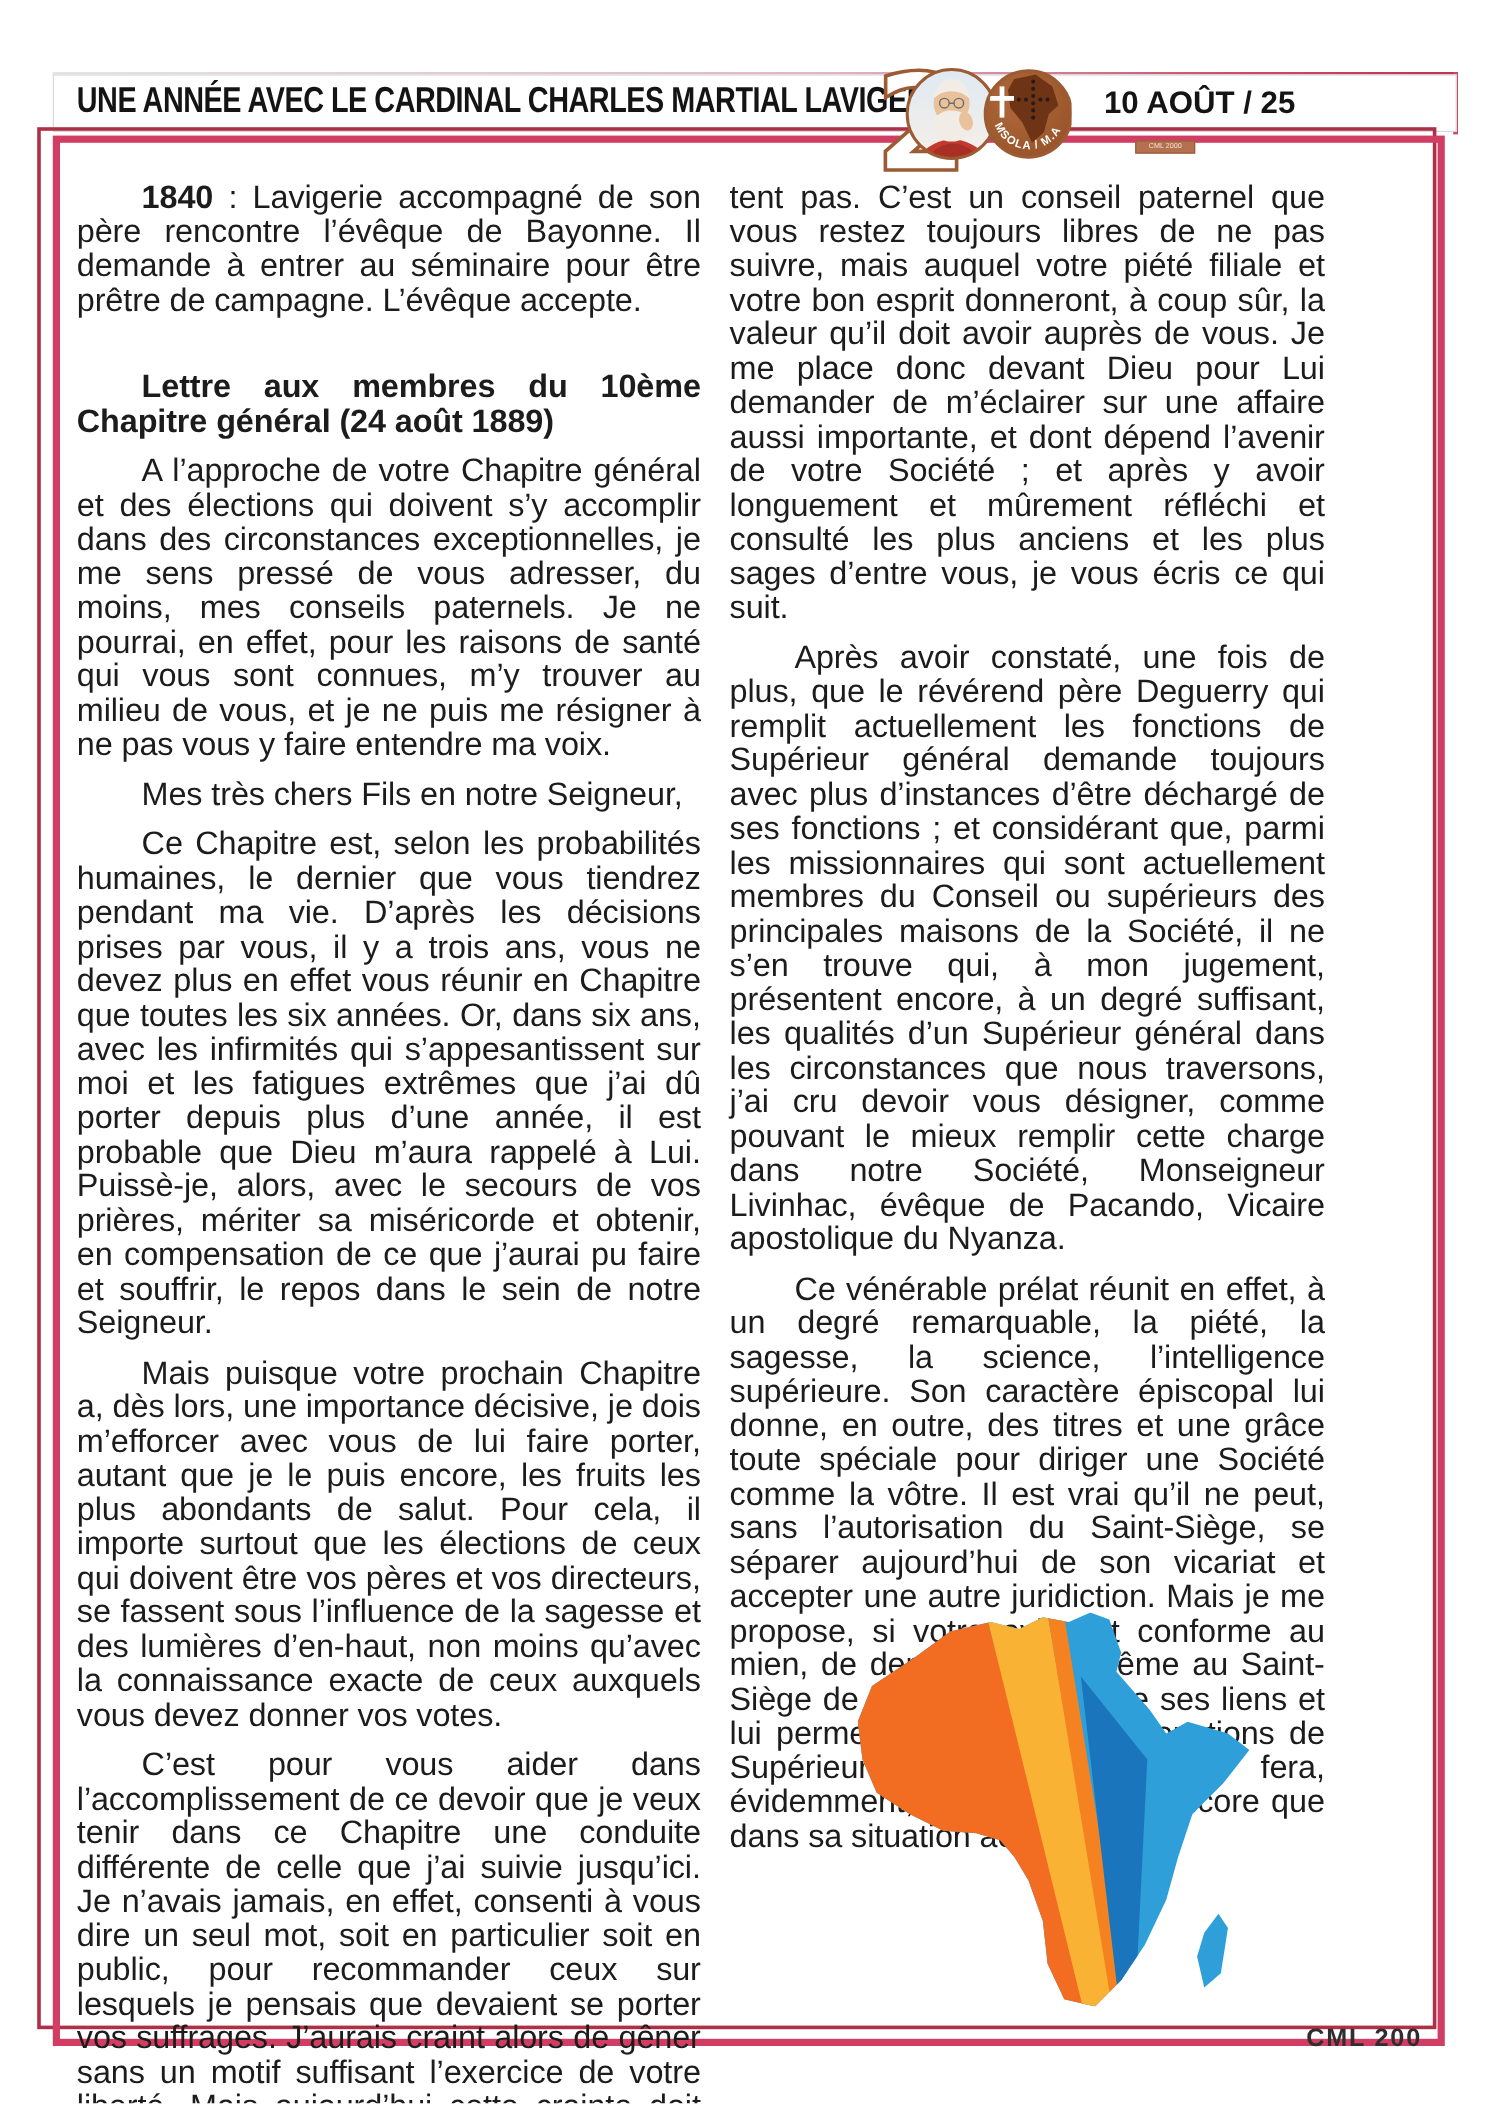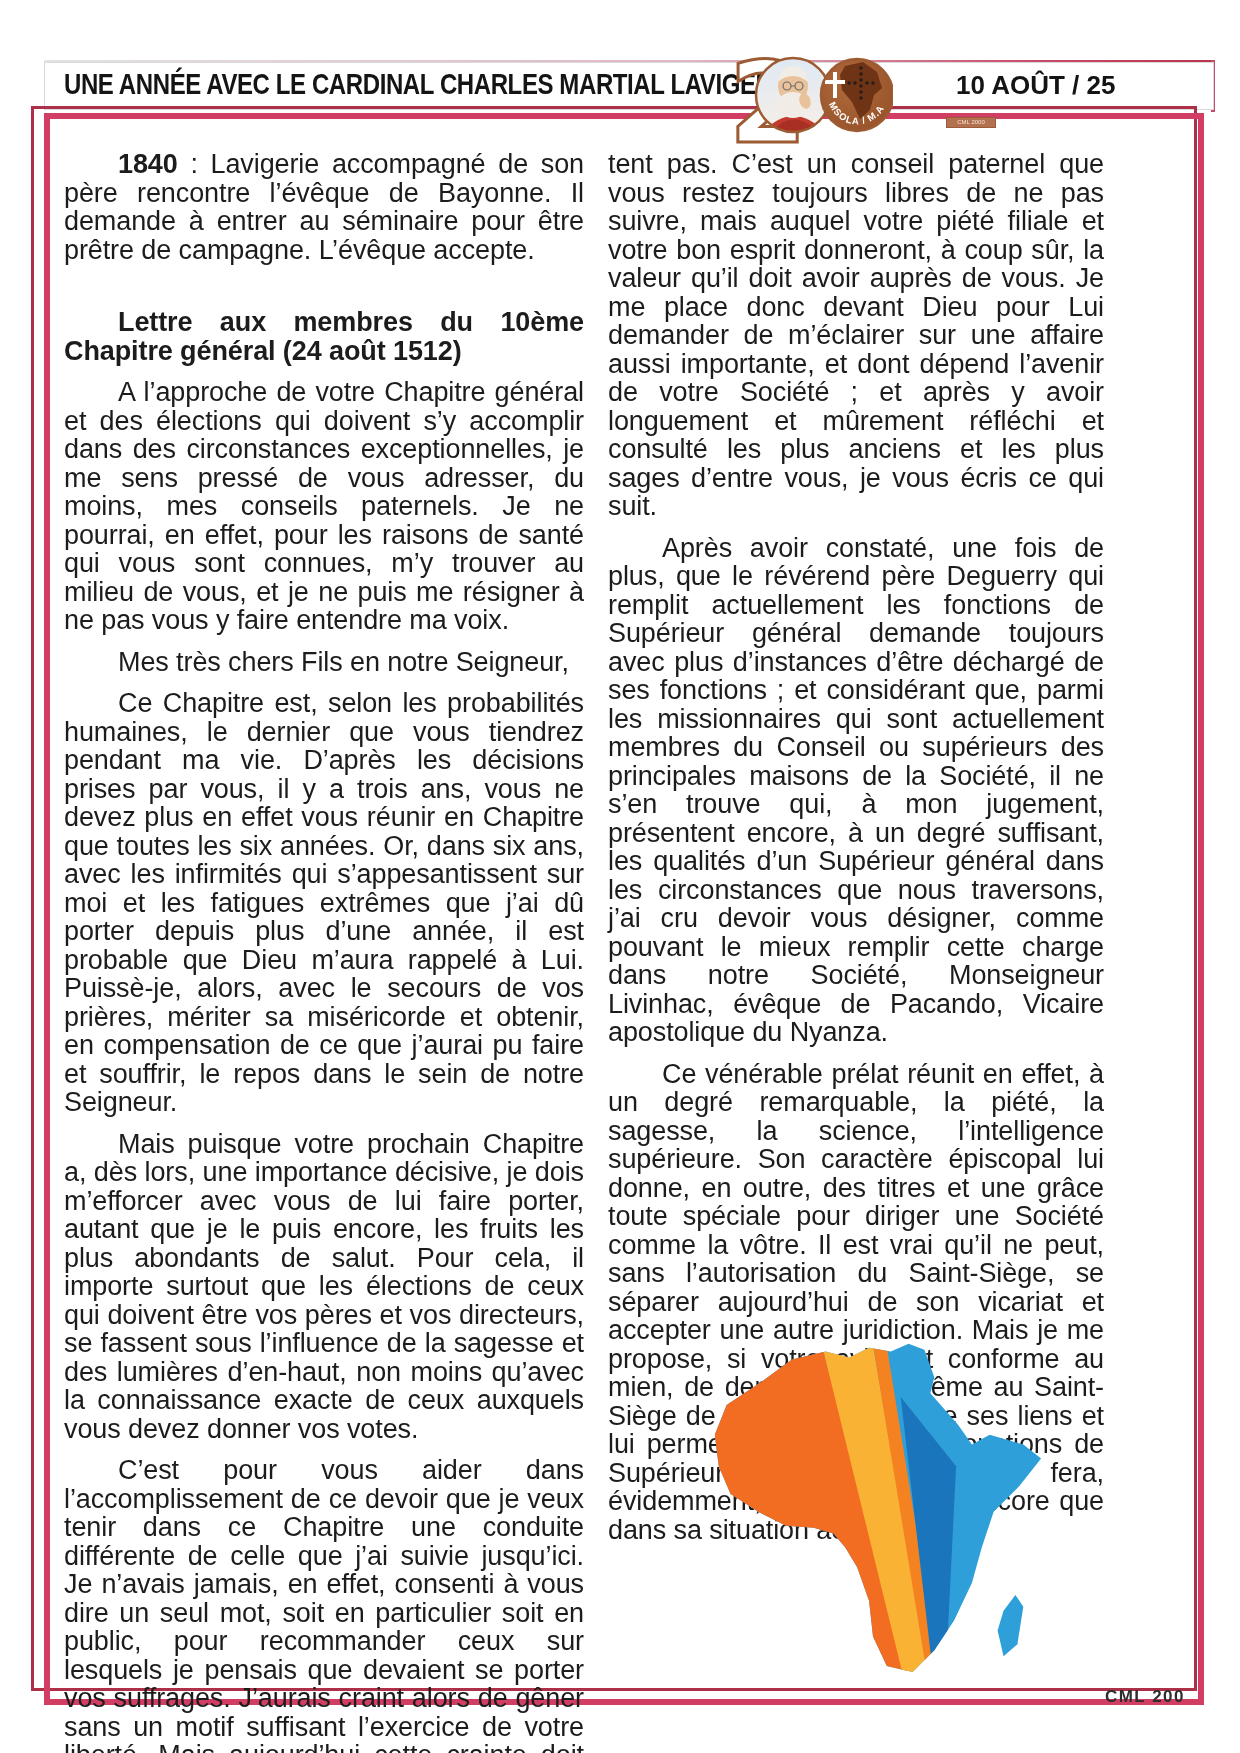--- a/index.html
+++ b/index.html
@@ -25,21 +25,21 @@
     position:absolute;left:1211px;top:60px;width:4px;height:52px;
     background:#c84a6a;
   }
   .header-title{
     position:absolute;left:64px;top:67px;
     font-size:30px;font-weight:bold;color:#141414;
     letter-spacing:-0.5px;white-space:nowrap;
     transform:scaleX(0.80);transform-origin:left center;
   }
   .header-date{
-    position:absolute;left:956px;top:70px;
+    position:absolute;left:920px;top:70px;
     font-size:26px;font-weight:bold;color:#141414;
     letter-spacing:0px;white-space:nowrap;
   }
   
   .frame-outer{
     position:absolute;left:44px;top:113px;width:1160px;height:1592px;
     border:6px solid #d23d64;box-sizing:border-box;
   }
   .frame-inner{
     position:absolute;left:31px;top:106px;width:1166px;height:1585px;
@@ -64,21 +64,21 @@
   .column p{margin:0 0 13px 0;text-indent:54px;}
   .para-heading{font-weight:bold;margin-top:44px !important;}
   .no-indent{text-indent:0 !important;}
   .force-justify-last{text-align-last:justify;}
   .bold-lead{font-weight:bold;}
   
   .africa-map{position:absolute;left:658px;top:1318px;width:430px;height:356px;}
   
   .footer-label{
     position:absolute;left:985px;top:1687px;width:200px;
-    text-align:right;font-size:17px;font-weight:bold;color:#2e2e2e;
+    text-align:right;font-size:21px;font-weight:bold;color:#2e2e2e;
     letter-spacing:1.5px;
   }
 </style>
 </head>
 <body>
 
 <div class="page">
 
   <div class="header-band-topline"></div>
   <div class="header-band-rightline"></div>
@@ -146,21 +146,21 @@
           <textPath href="#ringPath">MSOLA / M.AFR</textPath>
         </text>
       </g>
       <circle cx="124" cy="57" r="36" fill="none" stroke="#9C5B33" stroke-width="2.5"></circle>
     </svg>
   </div>
   <div class="logo-plaque">CML 2000</div>
 
   <div class="column col-left">
     <p><span class="bold-lead">1840</span><span> : Lavigerie accompagné de son père rencontre l’évêque de Bayonne. Il demande à entrer au séminaire pour être prêtre de campagne. L’évêque accepte.</span></p>
-    <p class="para-heading">Lettre aux membres du 10ème Chapitre général (24 août 1512)</p>
+    <p class="para-heading">Lettre aux membres du 10ème Chapitre général (24 août 1889)</p>
     <p>A l’approche de votre Chapitre général et des élections qui doivent s’y accomplir dans des circonstances exceptionnelles, je me sens pressé de vous adresser, du moins, mes conseils paternels. Je ne pourrai, en effet, pour les raisons de santé qui vous sont connues, m’y trouver au milieu de vous, et je ne puis me résigner à ne pas vous y faire entendre ma voix.</p>
     <p>Mes très chers Fils en notre Seigneur,</p>
     <p>Ce Chapitre est, selon les probabilités humaines, le dernier que vous tiendrez pendant ma vie. D’après les décisions prises par vous, il y a trois ans, vous ne devez plus en effet vous réunir en Chapitre que toutes les six années. Or, dans six ans, avec les infirmités qui s’appesantissent sur moi et les fatigues extrêmes que j’ai dû porter depuis plus d’une année, il est probable que Dieu m’aura rappelé à Lui. Puissè-je, alors, avec le secours de vos prières, mériter sa miséricorde et obtenir, en compensation de ce que j’aurai pu faire et souffrir, le repos dans le sein de notre Seigneur.</p>
     <p>Mais puisque votre prochain Chapitre a, dès lors, une importance décisive, je dois m’efforcer avec vous de lui faire porter, autant que je le puis encore, les fruits les plus abondants de salut. Pour cela, il importe surtout que les élections de ceux qui doivent être vos pères et vos directeurs, se fassent sous l’influence de la sagesse et des lumières d’en-haut, non moins qu’avec la connaissance exacte de ceux auxquels vous devez donner vos votes.</p>
     <p class="force-justify-last">C’est pour vous aider dans l’accomplissement de ce devoir que je veux tenir dans ce Chapitre une conduite différente de celle que j’ai suivie jusqu’ici. Je n’avais jamais, en effet, consenti à vous dire un seul mot, soit en particulier soit en public, pour recommander ceux sur lesquels je pensais que devaient se porter vos suffrages. J’aurais craint alors de gêner sans un motif suffisant l’exercice de votre liberté. Mais aujourd’hui cette crainte doit céder devant le devoir d’assurer par mes conseils l’avenir de votre Œuvre. Sans doute, ce n’est pas un ordre que je vous donne : les lois canoniques ne me le permet-</p>
   </div>
 
   <div class="column col-right">
     <p class="no-indent force-justify-last">tent pas. C’est un conseil paternel que vous restez toujours libres de ne pas suivre, mais auquel votre piété filiale et votre bon esprit donneront, à coup sûr, la valeur qu’il doit avoir auprès de vous. Je me place donc devant Dieu pour Lui demander de m’éclairer sur une affaire aussi importante, et dont dépend l’avenir de votre Société ; et après y avoir longuement et mûrement réfléchi et consulté les plus anciens et les plus sages d’entre vous, je vous écris ce qui suit.</p>
     <p>Après avoir constaté, une fois de plus, que le révérend père Deguerry qui remplit actuellement les fonctions de Supérieur général demande toujours avec plus d’instances d’être déchargé de ses fonctions ; et considérant que, parmi les missionnaires qui sont actuellement membres du Conseil ou supérieurs des principales maisons de la Société, il ne s’en trouve qui, à mon jugement, présentent encore, à un degré suffisant, les qualités d’un Supérieur général dans les circonstances que nous traversons, j’ai cru devoir vous désigner, comme pouvant le mieux remplir cette charge dans notre Société, Monseigneur Livinhac, évêque de Pacando, Vicaire apostolique du Nyanza.</p>

